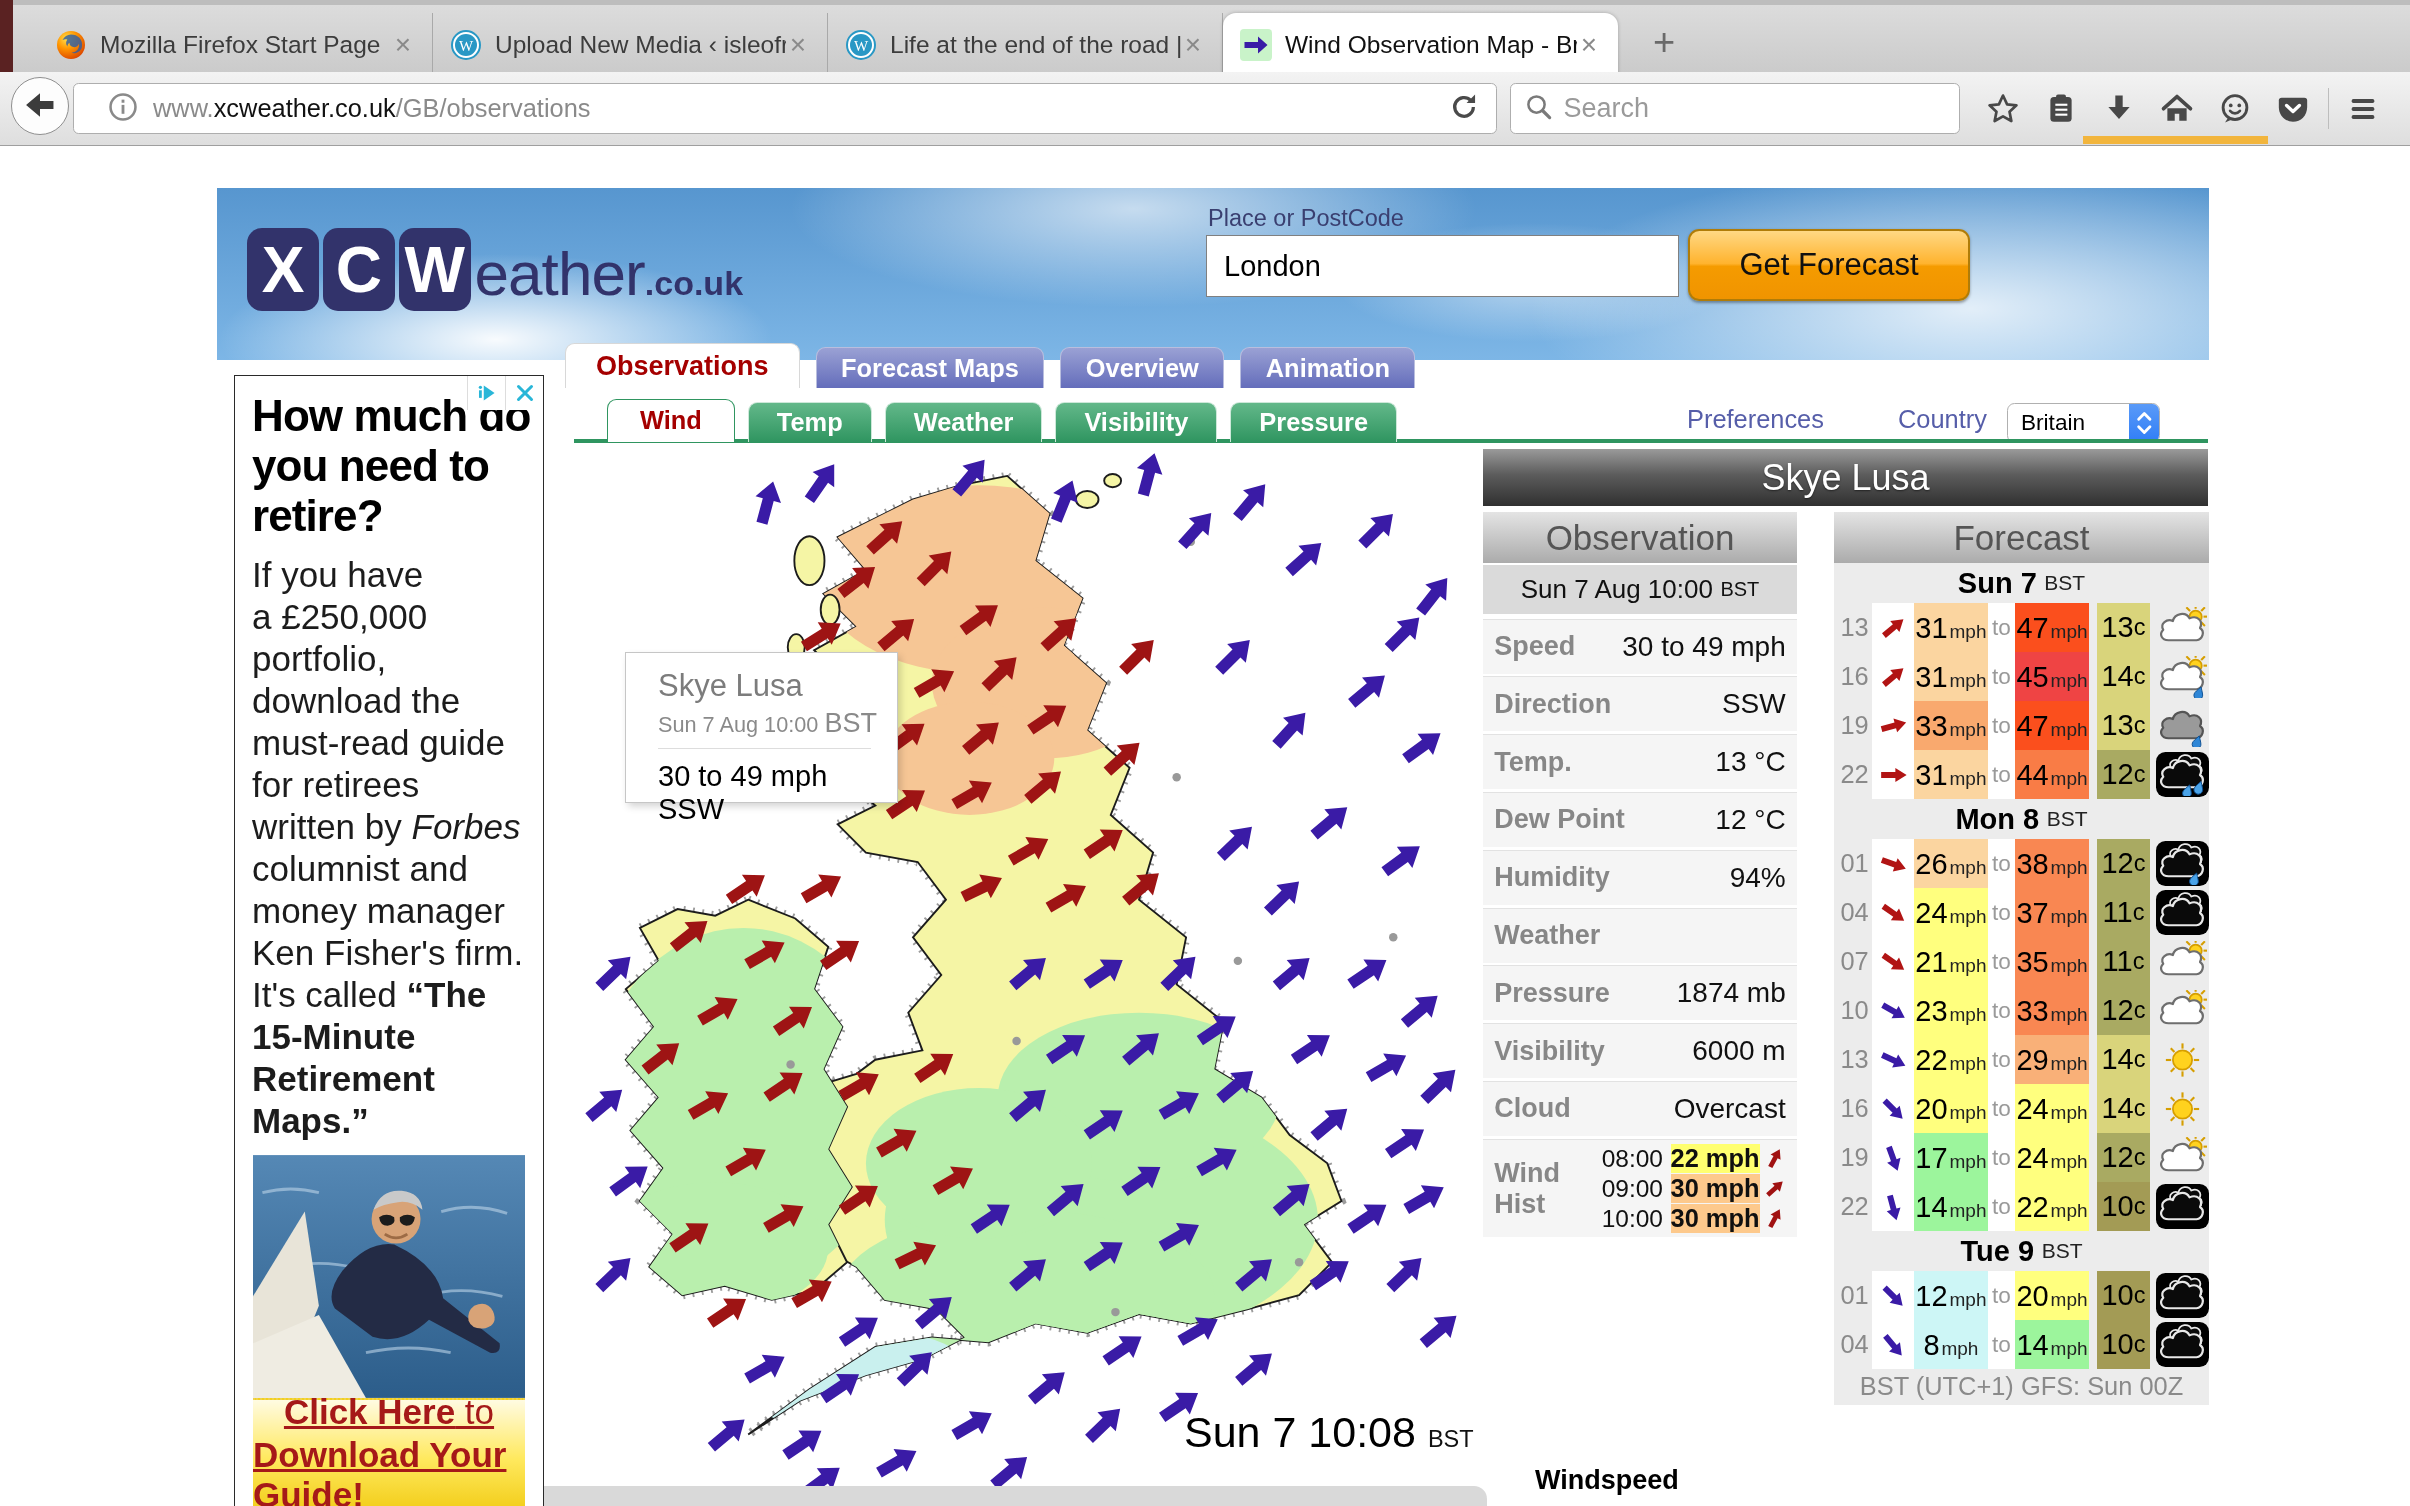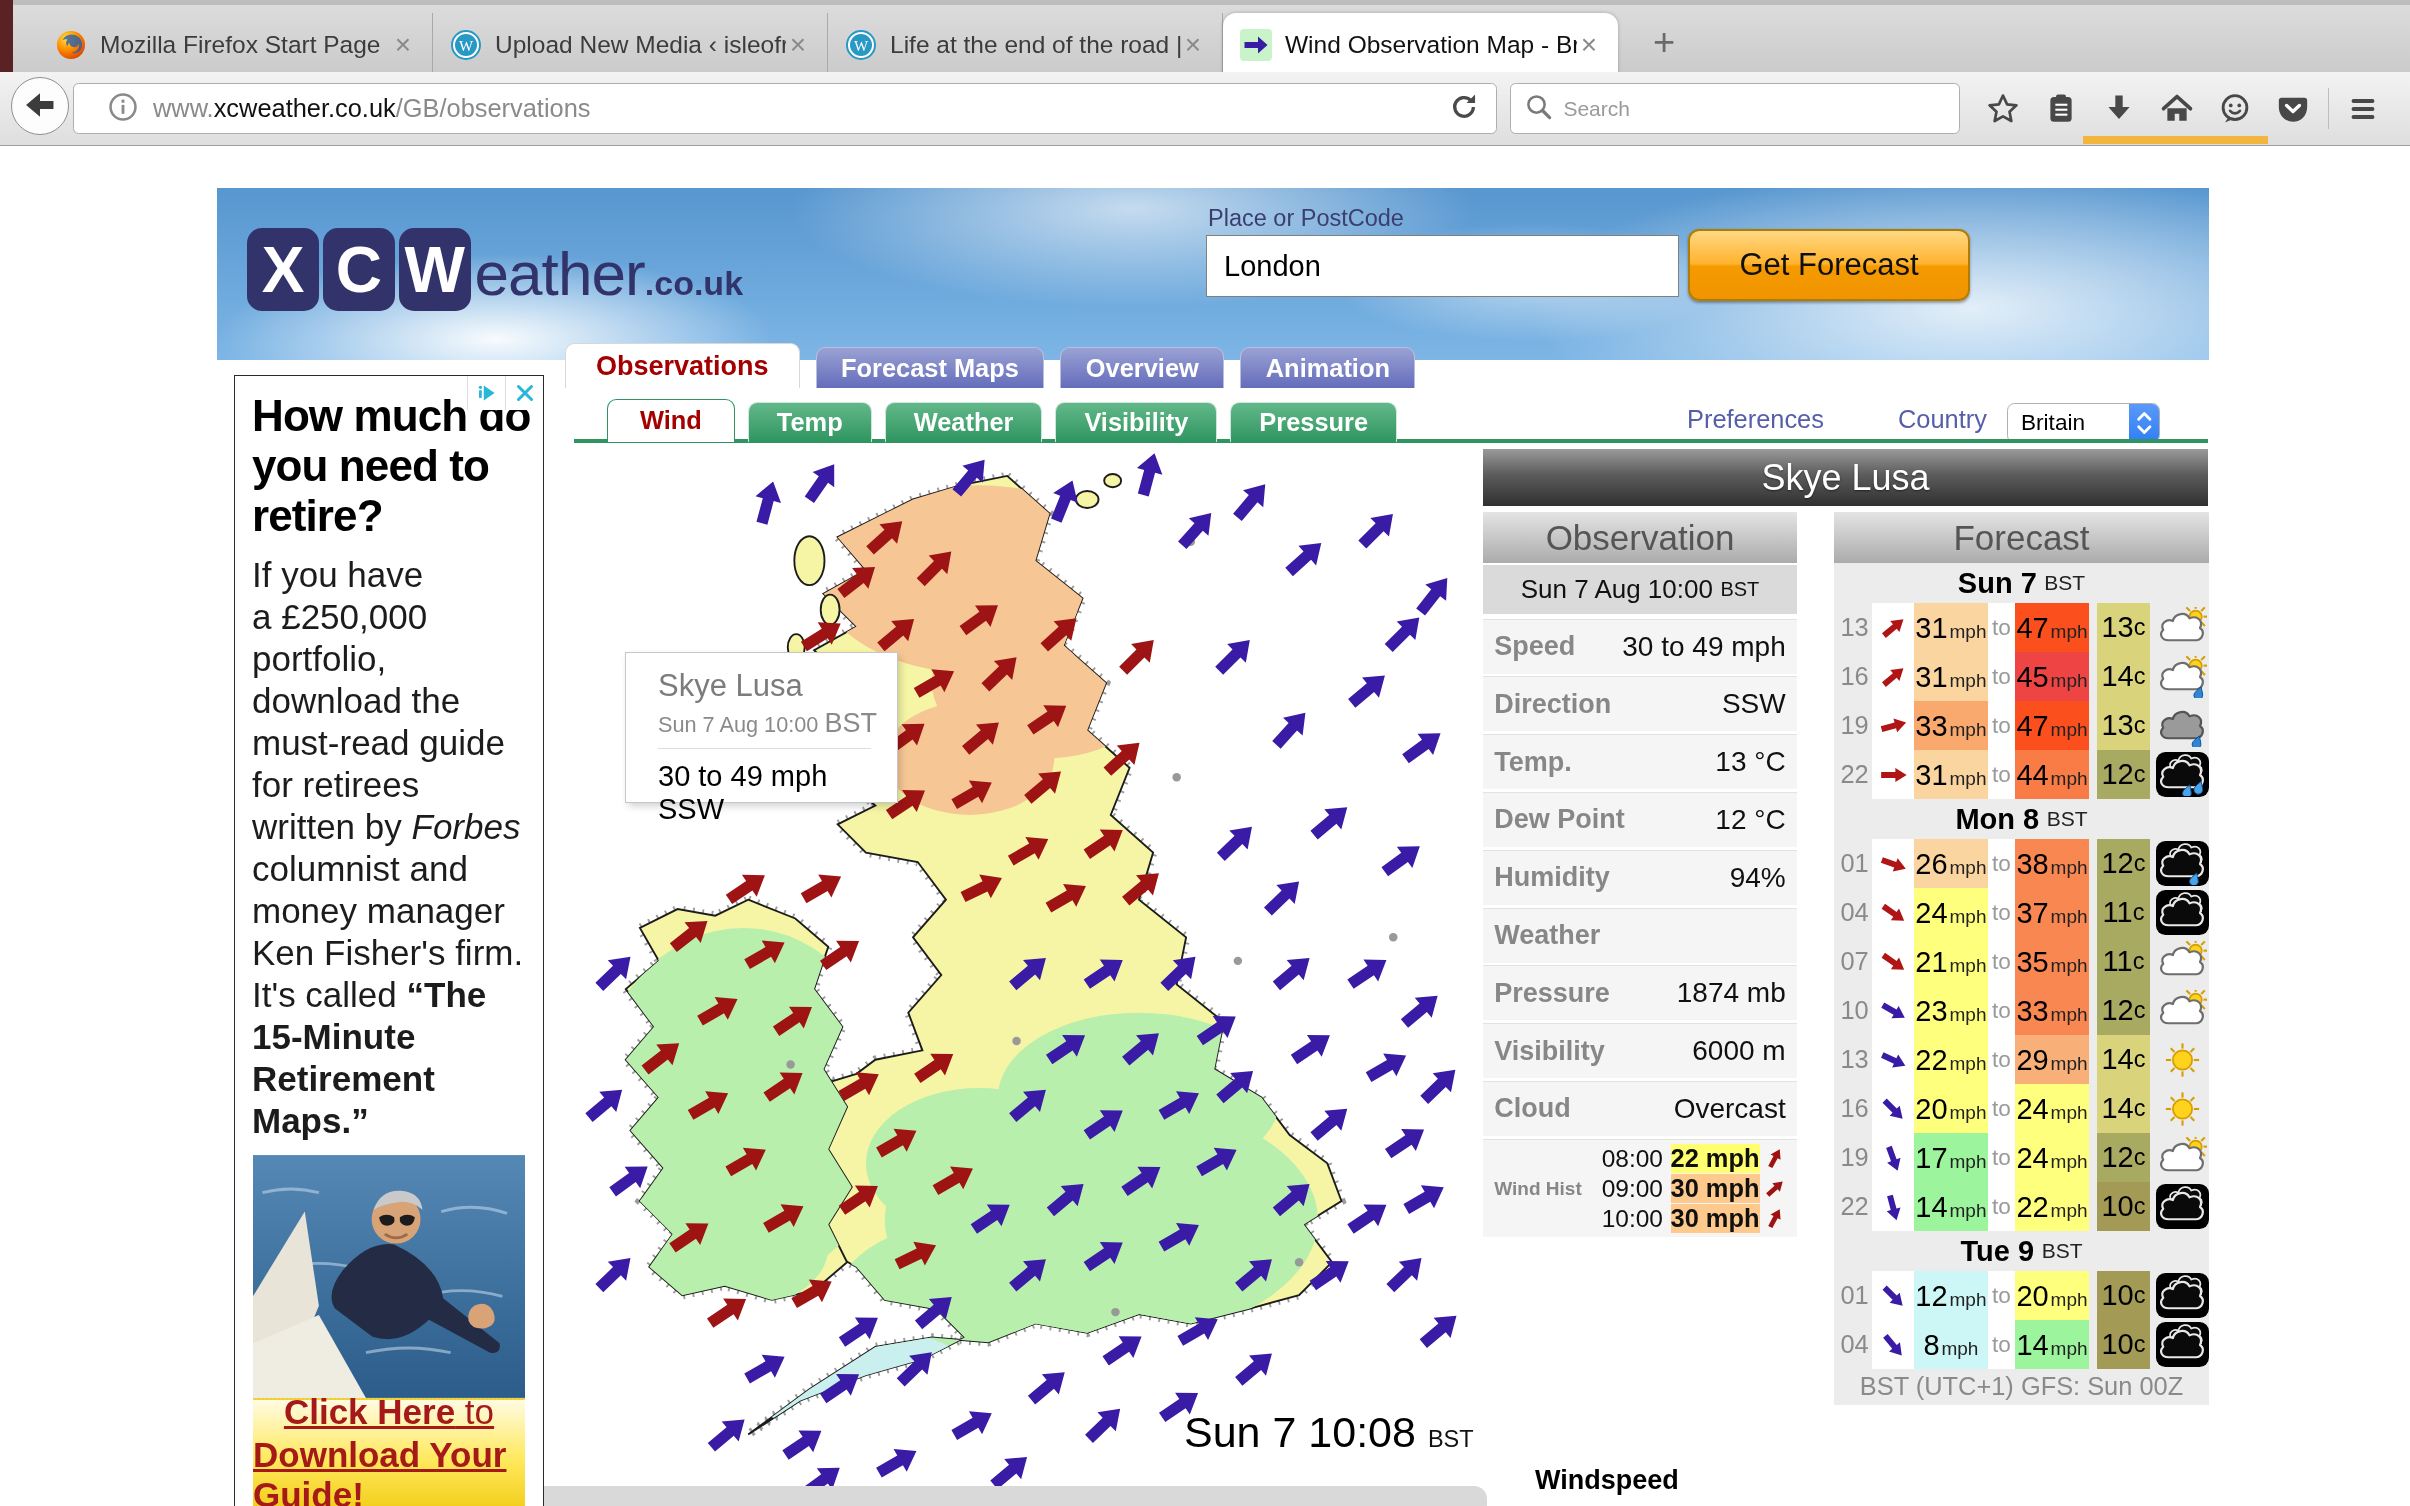--- a/index.html
+++ b/index.html
@@ -21,21 +21,21 @@
   .tab .tclose {font-size:28px;color:#8a8a8a;padding:0 3.8px;flex:0 0 auto}
   .newtab {position:absolute;left:1653px;top:17px;font-size:38px;color:#6a6a6a;line-height:41px;cursor:pointer}
 
   .toolbar {left:0;top:72px;width:2411px;height:74px;background:linear-gradient(#f3f3f3,#dedede);border-bottom:0.9px solid #9f9f9f}
   .backbtn {left:11.3px;top:77px;width:58px;height:58px;border-radius:50%;background:#fdfdfd;border:1.9px solid #8f8f8f;display:flex;align-items:center;justify-content:center;z-index:5}
   .urlbar {left:73px;top:83px;width:1424px;height:51px;background:#fff;border:0.9px solid #aeaeae;border-radius:5.6px;display:flex;align-items:center;padding:0 15px}
   .urlbar .uinfo {margin:0 13px 0 17px}
   .urltext {font-size:25.4px;color:#111;flex:1;white-space:nowrap}
   .urltext .dim {color:#8a8a8a}
   .searchbox {left:1510px;top:83px;width:450px;height:51px;background:#fff;border:0.9px solid #aeaeae;border-radius:5.6px;display:flex;align-items:center;padding:0 13px}
-  .searchbox input {border:none;outline:none;font-size:21px;color:#333;width:358px;margin-left:9.4px;font-family:"Liberation Sans",sans-serif;background:transparent}
+  .searchbox input {border:none;outline:none;font-size:27px;color:#333;width:358px;margin-left:9.4px;font-family:"Liberation Sans",sans-serif;background:transparent}
   .searchbox input::placeholder {color:#9a9a9a}
   .tbicons {left:1974px;top:85px;height:47px;display:flex;align-items:center}
   .tbico {width:58px;display:flex;justify-content:center;align-items:center;cursor:pointer}
   .tbsep {width:0.9px;height:41px;background:#bdbdbd;margin:0 5.6px}
   .yellowbar {left:2083px;top:136px;width:185px;height:7.5px;background:#f2b53d}
 
   
   .siteheader {left:217px;top:188px;width:1992px;height:172px;
     background:
       radial-gradient(ellipse 395px 122px at 14% 88%, rgba(255,255,255,.95), rgba(255,255,255,0) 70%),
@@ -73,21 +73,21 @@
   .stationbar {left:1483px;top:449px;width:725px;height:57px;background:linear-gradient(#9a9a9a,#5c5c5c 45%,#303030);
     color:#fff;font-size:36px;display:flex;align-items:center;justify-content:center;text-shadow:0 0.9px 1.9px rgba(0,0,0,.5)}
   .panelhead {height:51px;background:linear-gradient(#e4e4e4,#ababab);color:#555;font-size:35px;display:flex;align-items:center;justify-content:center}
   .obspanel {left:1483px;top:512px;width:314px}
   .obsdate {height:49px;background:#dadada;margin-top:1.9px;display:flex;align-items:center;justify-content:center;font-size:26px;color:#111;margin-bottom:4.7px}
   .obsdate .tz {font-size:20px;margin-left:7.5px}
   .ob-row {height:55px;background:#f5f5f5;margin-bottom:2.8px;display:flex;align-items:center;justify-content:space-between;padding:0 11.3px;border-top:0.9px solid #e2e2e2}
   .ob-row .l {color:#878787;font-weight:bold;font-size:27px}
   .ob-row .v {color:#101010;font-size:28px}
   .ob-hist {min-height:96px;background:#f5f5f5;display:flex;align-items:center;padding:3.8px 7.5px 3.8px 11.3px;border-top:0.9px solid #e2e2e2}
-  .ob-hist .l {color:#878787;font-weight:bold;font-size:19px;flex:1}
+  .ob-hist .l {color:#878787;font-weight:bold;font-size:27px;flex:1}
   .wh-entry {display:flex;align-items:center;height:30px}
   .wh-t {width:70px;text-align:right;font-size:24.5px;color:#111}
   .wh-chip {width:89px;height:29px;margin-left:7.5px;display:flex;align-items:center;justify-content:center;font-size:25.4px;font-weight:bold;color:#101010}
   .wh-a {width:30px;display:flex;justify-content:center}
   .legendtitle {left:1535px;top:1465px;font-size:27px;font-weight:bold;color:#000}
 
   .fcpanel {left:1834px;top:512px;width:375px;background:#ececec;padding-bottom:1.9px}
   .fc-dayhead {height:40px;display:flex;align-items:center;justify-content:center;font-size:29px;font-weight:bold;color:#000}
   .fc-dayhead .tz {font-size:21px;font-weight:normal;color:#222;margin-left:7.5px}
   .fc-row {display:flex;height:49px;align-items:stretch}

